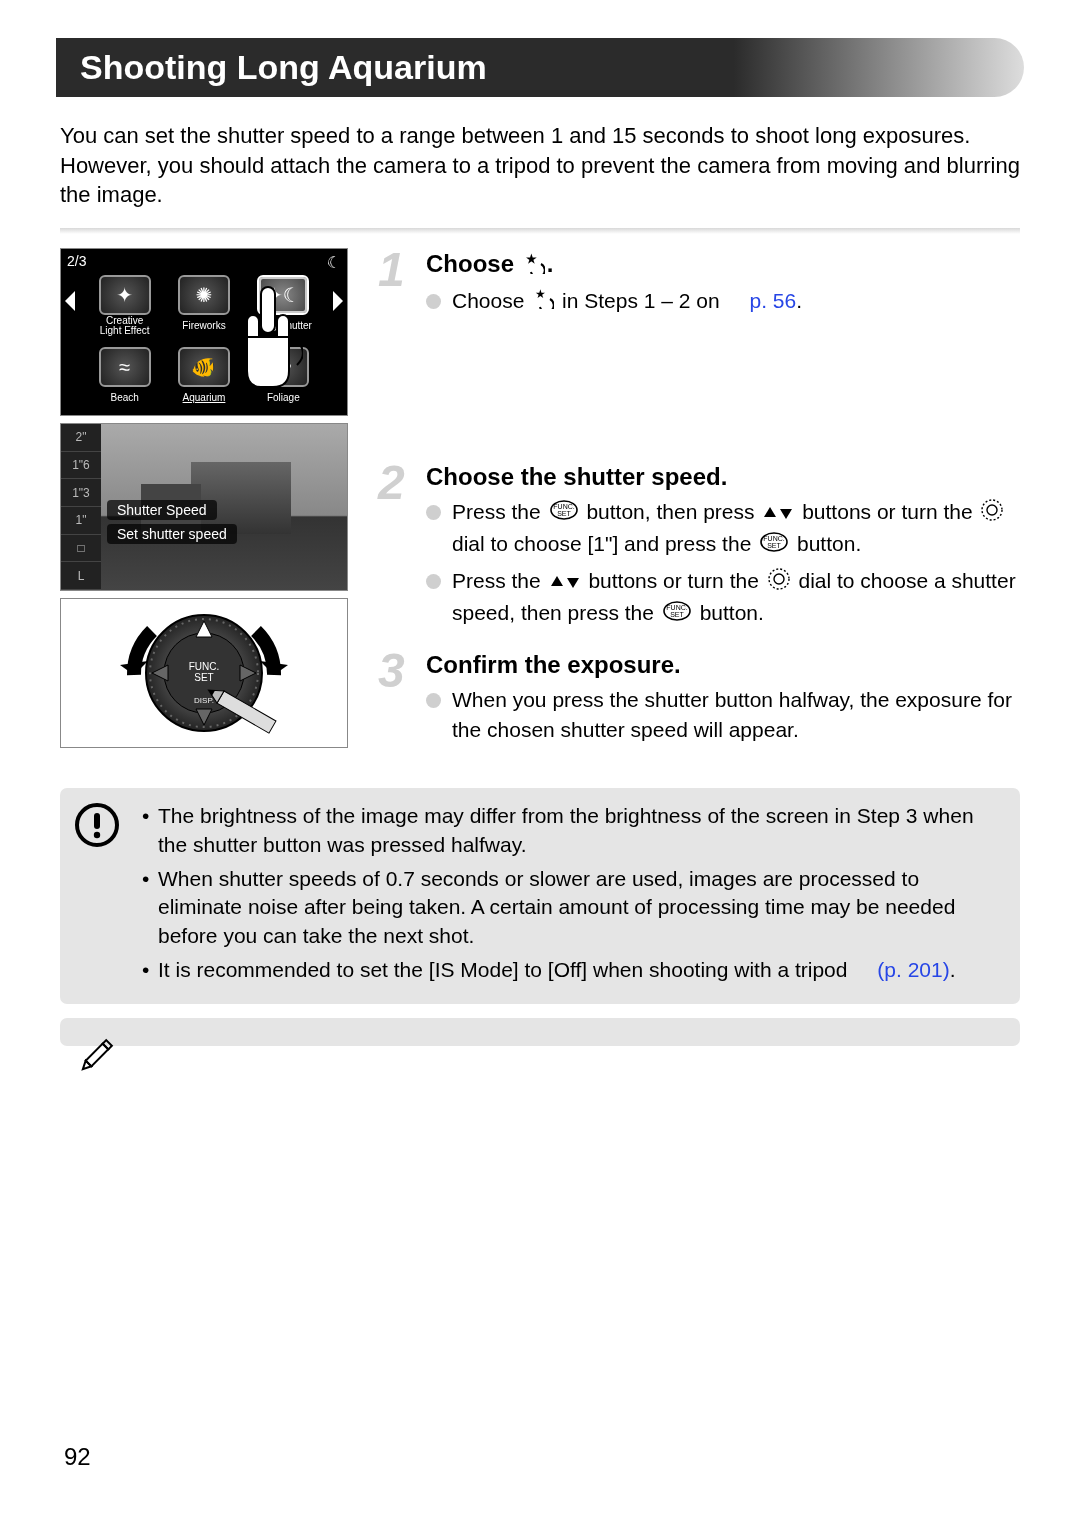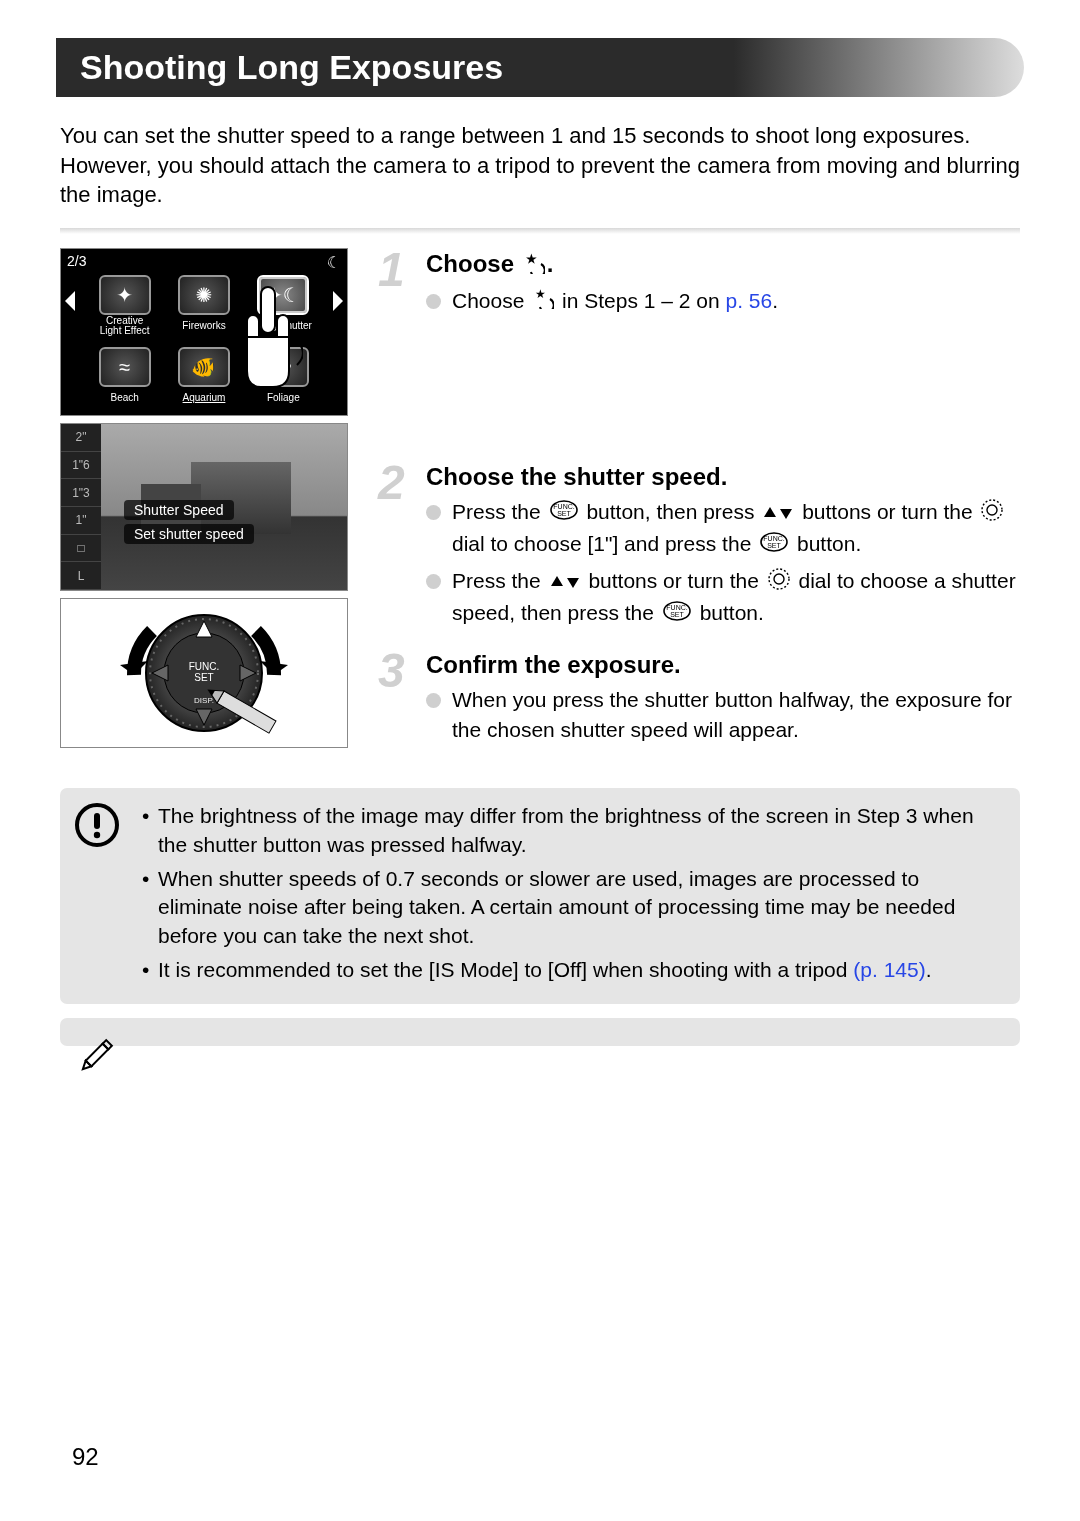--- a/index.html
+++ b/index.html
@@ -160,21 +160,20 @@
     border-bottom: 1px solid #444;
   }
   .lcd2 .menu1, .lcd2 .menu2 {
     position: absolute;
     left: 46px;
     background: rgba(0,0,0,0.7);
     color: #fff;
     font-size: 14px;
     padding: 2px 10px;
     border-radius: 4px;
-    margin-left: 17px;
   }
   .lcd2 .menu1 { top: 76px; }
   .lcd2 .menu2 { top: 100px; }
 
   
   .dial-box {
     width: 288px;
     height: 150px;
     background: #fff;
     border: 1px solid #888;
@@ -223,21 +222,21 @@
     left: 0; top: 8px;
     width: 15px; height: 15px;
     background: #cfcfcf;
     border-radius: 50%;
   }
   .inline-icon {
     display: inline-block;
     vertical-align: middle;
     margin: 0 2px;
   }
-  .link { color: #2746e6; }
+  .link { color: #2746e6; margin-left: 24px; }
 
   
   .note-box {
     background: #e5e5e5;
     margin-top: 22px;
     padding: 14px 18px 14px 82px;
     position: relative;
     border-radius: 7px;
     font-size: 21px;
     line-height: 1.35;
@@ -256,30 +255,30 @@
   .note-box li::before {
     content: "•";
     position: absolute;
     left: 0; top: 0;
   }
   .note-box.tip {
     margin-top: 14px;
   }
   .page-num {
     position: absolute;
-    left: 72px;
+    left: 64px;
     bottom: 50px;
     font-size: 24px;
   }
 </style>
 </head>
 <body>
 
 <div class="title-bar">
-  <span>Shooting Long Exposures</span>
+  <span>Shooting Long Aquarium</span>
 </div>
 
 <p class="intro">You can set the shutter speed to a range between 1 and 15 seconds to shoot long exposures. However, you should attach the camera to a tripod to prevent the camera from moving and blurring the image.</p>
 
 <div class="divider"></div>
 
 <div class="body">
 
   <div class="left-col">
 
@@ -443,21 +442,21 @@
 
 <div class="note-box">
   <svg class="note-icon" viewBox="0 0 46 46">
     <circle cx="23" cy="23" r="20" fill="none" stroke="#000" stroke-width="4"></circle>
     <rect x="20" y="11" width="6" height="16" rx="3" fill="#000"></rect>
     <circle cx="23" cy="33" r="3.2" fill="#000"></circle>
   </svg>
   <ul>
       <li>The brightness of the image may differ from the brightness of the screen in Step 3 when the shutter button was pressed halfway.</li>
       <li>When shutter speeds of 0.7 seconds or slower are used, images are processed to eliminate noise after being taken. A certain amount of processing time may be needed before you can take the next shot.</li>
-      <li>It is recommended to set the [IS Mode] to [Off] when shooting with a tripod <span class="link">(p. 145)</span>.</li>
+      <li>It is recommended to set the [IS Mode] to [Off] when shooting with a tripod <span class="link">(p. 201)</span>.</li>
     </ul>
 </div>
 
 <div class="note-box tip">
   <svg class="note-icon" viewBox="0 0 46 46">
     <g transform="rotate(-45 23 23)">
       <rect x="11" y="19" width="24" height="8" fill="none" stroke="#000" stroke-width="2"></rect>
       <polygon points="11,19 3,23 11,27" fill="none" stroke="#000" stroke-width="2"></polygon>
       <rect x="35" y="19" width="5" height="8" fill="none" stroke="#000" stroke-width="2"></rect>
     </g>

